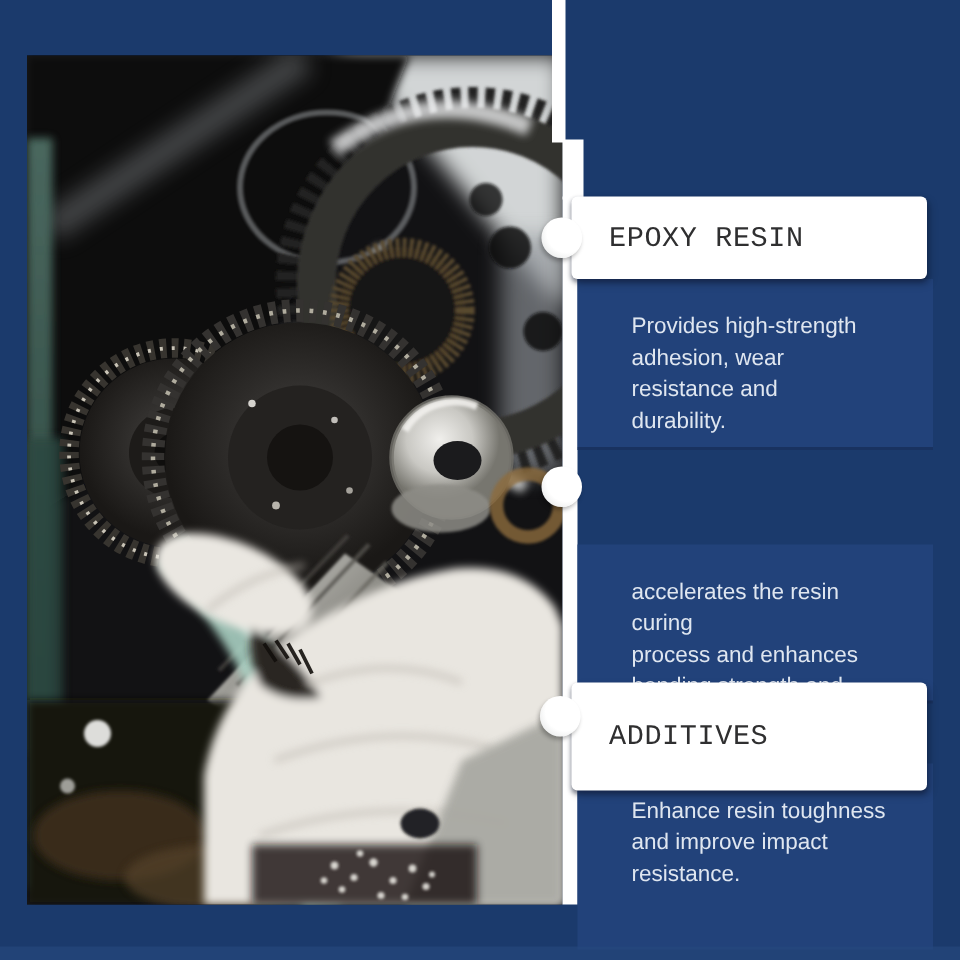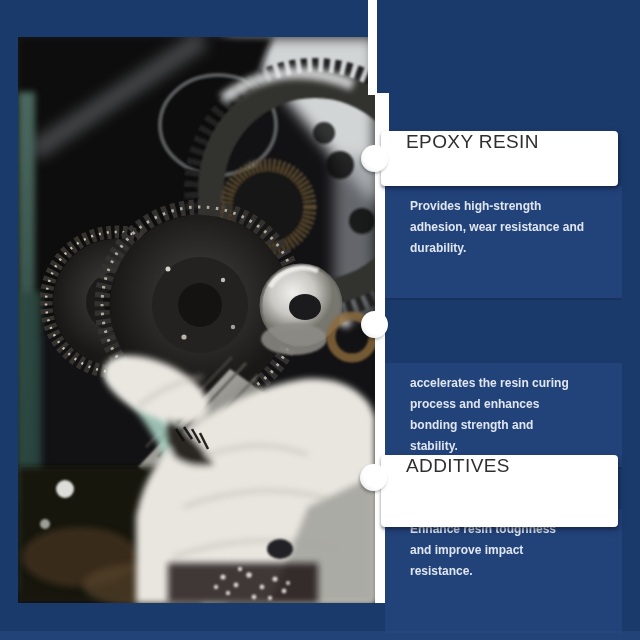--- a/index.html
+++ b/index.html
@@ -14,22 +14,22 @@
     background:#121214; }
   .photo svg { display:block; }
   .ribbon { position:absolute; background: var(--ribbon, #ffffff); }
   .ribbon.seg1 { left:368px; top:0;     width:9px;  height:95px; }
   .ribbon.seg2 { left:375px; top:93px;  width:14px; height:40px; }
   .ribbon.seg3 { left:375px; top:131px; width:10px; height:472px; }
   .chip {
     position:absolute; left:381px; width:237px; box-sizing:border-box;
     background: var(--chip-bg, #ffffff); border-radius:4px;
     box-shadow: 0 2px 3px rgba(15,25,50,.45), 2px 3px 6px rgba(0,0,0,.22);
-    display:flex; padding-left:25px;
-    color: var(--chip-text, #2f2f30); font-size:19px; letter-spacing:.4px;
+    display:flex; align-items:center; padding-left:25px;
+    color: var(--chip-text, #2f2f30); font-size:19px; letter-spacing:.4px;font-family:Liberation Mono, monospace;
   }
   .chip-1 { top:131px; height:55px; }
   .chip-2 { top:300px; height:49px; }
   .chip-3 { top:455px; height:72px; }
   .dot {
     position:absolute; width:27px; height:27px; border-radius:50%;
     background: radial-gradient(circle at 62% 38%, #ffffff 55%, #eceded 80%, #ccd0d5 100%);
     box-shadow: -1px 2px 3px rgba(0,0,0,.28);
   }
   .dot-1 { left:361px; top:145px; }
@@ -38,23 +38,23 @@
   .panel {
     position:absolute; left:385px; width:237px; box-sizing:border-box;
     background: var(--panel, #22427a);
     padding:6px 12px 0 21px;
     border-bottom:2px solid rgba(8,20,50,.35);
   }
   .panel-1 { top:186px; height:114px; }
   .panel-2 { top:363px; height:106px; }
   .panel-3 { top:509px; height:124px; border-bottom:none; }
   .panel p {
-    margin:4px; white-space:pre-line;
+    margin:15px; white-space:pre-line;
     color: var(--body-text, #dfe6f0);
-    font-size:12px; line-height:21px;font-weight:bold;
+    font-size:15px; line-height:21px;
   }
 </style>
 </head>
 <body>
 
 <div class="stage">
 
   <div class="photo" aria-hidden="true">
     <svg viewBox="0 0 357 566" width="357" height="566" xmlns="http://www.w3.org/2000/svg">
       <defs>

